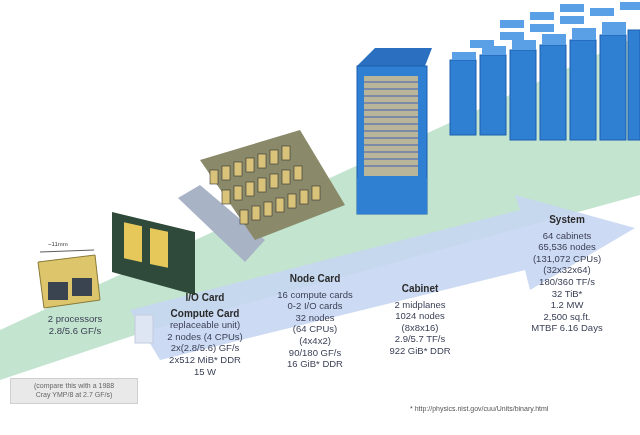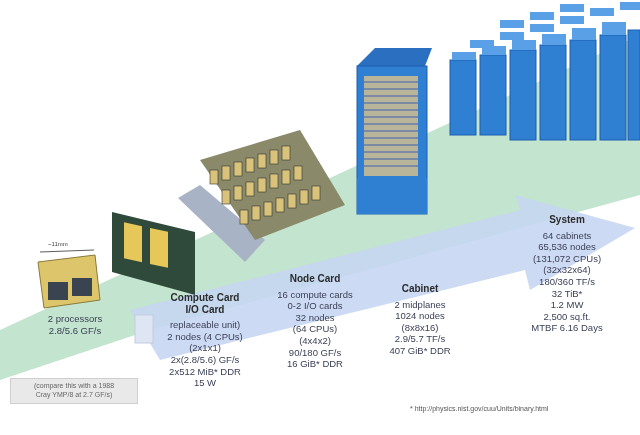--- a/index.html
+++ b/index.html
@@ -122,25 +122,24 @@
   <div class="ln">2 processors</div>
   <div class="ln">2.8/5.6 GF/s</div>
 </div>
 
 <div class="note">
   <div>(compare this with a 1988</div>
   <div>Cray YMP/8 at 2.7 GF/s)</div>
 </div>
 
 <div class="block" style="left:150px;top:292px;width:110px;">
+  <div class="ttl">I/O Card</div>
   <div class="ttl" style="margin-bottom:0">Compute Card</div>
-  <div class="ttl">I/O Card</div>
   <div class="ln">replaceable unit)</div>
   <div class="ln">2 nodes (4 CPUs)</div>
-  <div class="ln">(2x1x1)</div>
   <div class="ln">2x(2.8/5.6) GF/s</div>
   <div class="ln">2x512 MiB* DDR</div>
   <div class="ln">15 W</div>
 </div>
 
 <div class="block" style="left:262px;top:273px;width:106px;">
   <div class="ttl">Node Card</div>
   <div class="ln">16 compute cards</div>
   <div class="ln">0-2 I/O cards</div>
   <div class="ln">32 nodes</div>
@@ -149,21 +148,21 @@
   <div class="ln">90/180 GF/s</div>
   <div class="ln">16 GiB* DDR</div>
 </div>
 
 <div class="block" style="left:370px;top:235px;width:100px;margin-top:48px;">
   <div class="ttl">Cabinet</div>
   <div class="ln">2 midplanes</div>
   <div class="ln">1024 nodes</div>
   <div class="ln">(8x8x16)</div>
   <div class="ln">2.9/5.7 TF/s</div>
-  <div class="ln">407 GiB* DDR</div>
+  <div class="ln">922 GiB* DDR</div>
 </div>
 
 <div class="block" style="left:512px;top:214px;width:110px;">
   <div class="ttl">System</div>
   <div class="ln">64 cabinets</div>
   <div class="ln">65,536 nodes</div>
   <div class="ln">(131,072 CPUs)</div>
   <div class="ln">(32x32x64)</div>
   <div class="ln">180/360 TF/s</div>
   <div class="ln">32 TiB*</div>

